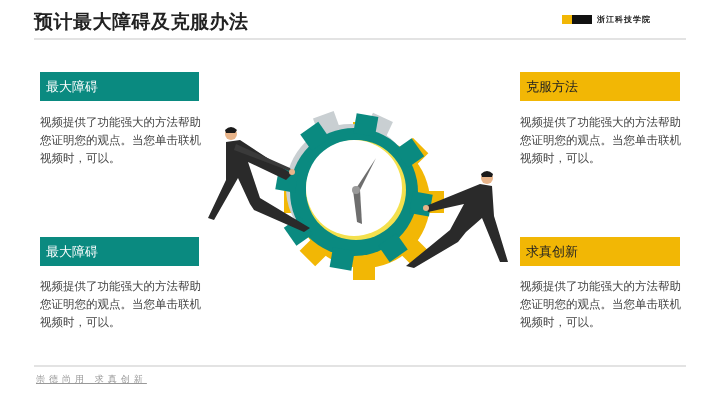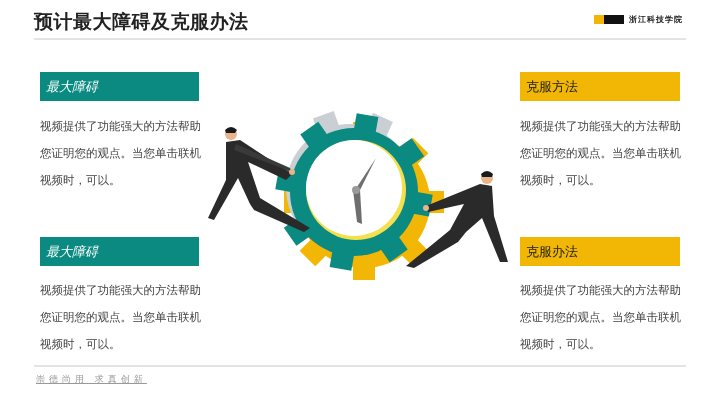--- a/index.html
+++ b/index.html
@@ -1,26 +1,26 @@
 <!DOCTYPE html>
 <html><head>
 <meta charset="utf-8">
 <style>
   html, body { margin:0; padding:0; background:#ffffff; }
   body { width:720px; height:405px; position:relative; overflow:hidden; font-family:"DejaVu Sans", sans-serif; }
   .title { position:absolute; left:34px; top:9px; font-size:19px; font-weight:bold; color:#222; letter-spacing:0.5px;text-align:right; }
   .title-rule { position:absolute; left:34px; top:38px; width:652px; height:2px; background:#e3e3e3; }
-  .logo { position:absolute; left:594px; top:14px; display:flex; align-items:center; }
+  .logo { position:absolute; left:562px; top:14px; display:flex; align-items:center; }
   .logo .y { width:10px; height:9px; background:#f2b705; }
   .logo .b { width:20px; height:9px; background:#111; }
   .logo .txt { font-family:"DejaVu Serif", serif; font-size:8px; color:#222; margin-left:5px; letter-spacing:1px; font-weight:bold; }
   .box-head { position:absolute; height:29px; line-height:29px; font-size:13px; padding-left:6px; box-sizing:border-box; }
-  .teal { background:#0a8a80; color:#fff;font-style:italic; }
+  .teal { background:#0a8a80; color:#fff; }
   .gold { background:#f2b705; color:#222; }
-  .box-body { position:absolute; width:166px; font-size:11.5px; line-height:27px; color:#444; }
+  .box-body { position:absolute; width:166px; font-size:11.5px; line-height:18px; color:#444; }
   .footer-rule { position:absolute; left:34px; top:365px; width:652px; height:2px; background:#e3e3e3; }
   .footer-txt { position:absolute; left:36px; top:373px; font-size:9px; color:#999; letter-spacing:4px;text-decoration:underline; }
   .illus { position:absolute; left:200px; top:100px; width:320px; height:180px; }
 </style>
 </head>
 <body>
 
 <div class="title">预计最大障碍及克服办法</div>
 <div class="title-rule"></div>
 <div class="logo">
@@ -31,21 +31,21 @@
 
 <div class="box-head teal" style="left:40px;top:72px;width:159px;">最大障碍</div>
 <div class="box-body" style="left:40px;top:113px;">视频提供了功能强大的方法帮助您证明您的观点。当您单击联机视频时，可以。</div>
 
 <div class="box-head gold" style="left:520px;top:72px;width:160px;">克服方法</div>
 <div class="box-body" style="left:520px;top:113px;">视频提供了功能强大的方法帮助您证明您的观点。当您单击联机视频时，可以。</div>
 
 <div class="box-head teal" style="left:40px;top:237px;width:159px;">最大障碍</div>
 <div class="box-body" style="left:40px;top:277px;">视频提供了功能强大的方法帮助您证明您的观点。当您单击联机视频时，可以。</div>
 
-<div class="box-head gold" style="left:520px;top:237px;width:160px;">克服办法</div>
+<div class="box-head gold" style="left:520px;top:237px;width:160px;">求真创新</div>
 <div class="box-body" style="left:520px;top:277px;">视频提供了功能强大的方法帮助您证明您的观点。当您单击联机视频时，可以。</div>
 
 <svg class="illus" viewBox="0 0 320 180">
 
   <g transform="translate(164,102)" fill="#f2b705">
     <circle r="66"></circle>
     <g>
       <rect x="-11" y="-80" width="22" height="20"></rect>
       <rect x="-11" y="-80" width="22" height="20" transform="rotate(45)"></rect>
       <rect x="-11" y="-80" width="22" height="20" transform="rotate(90)"></rect>

